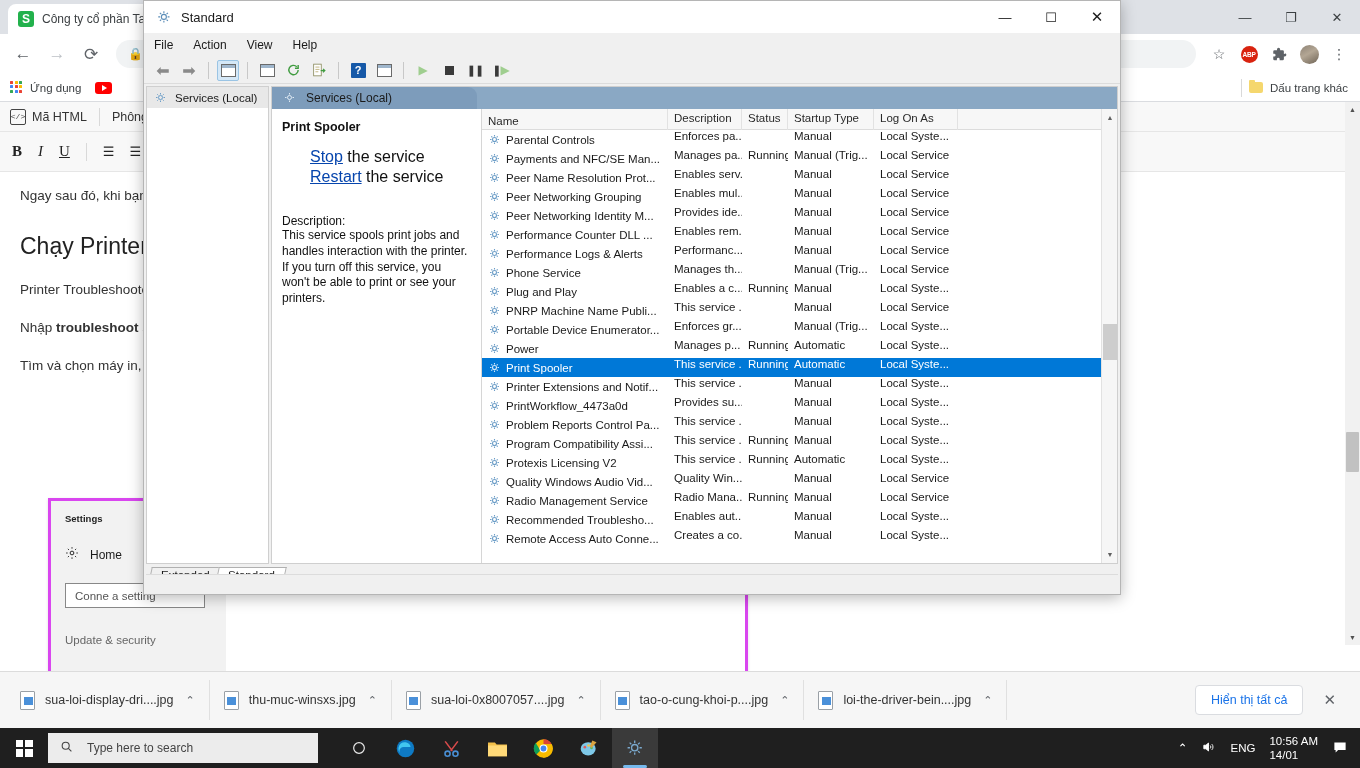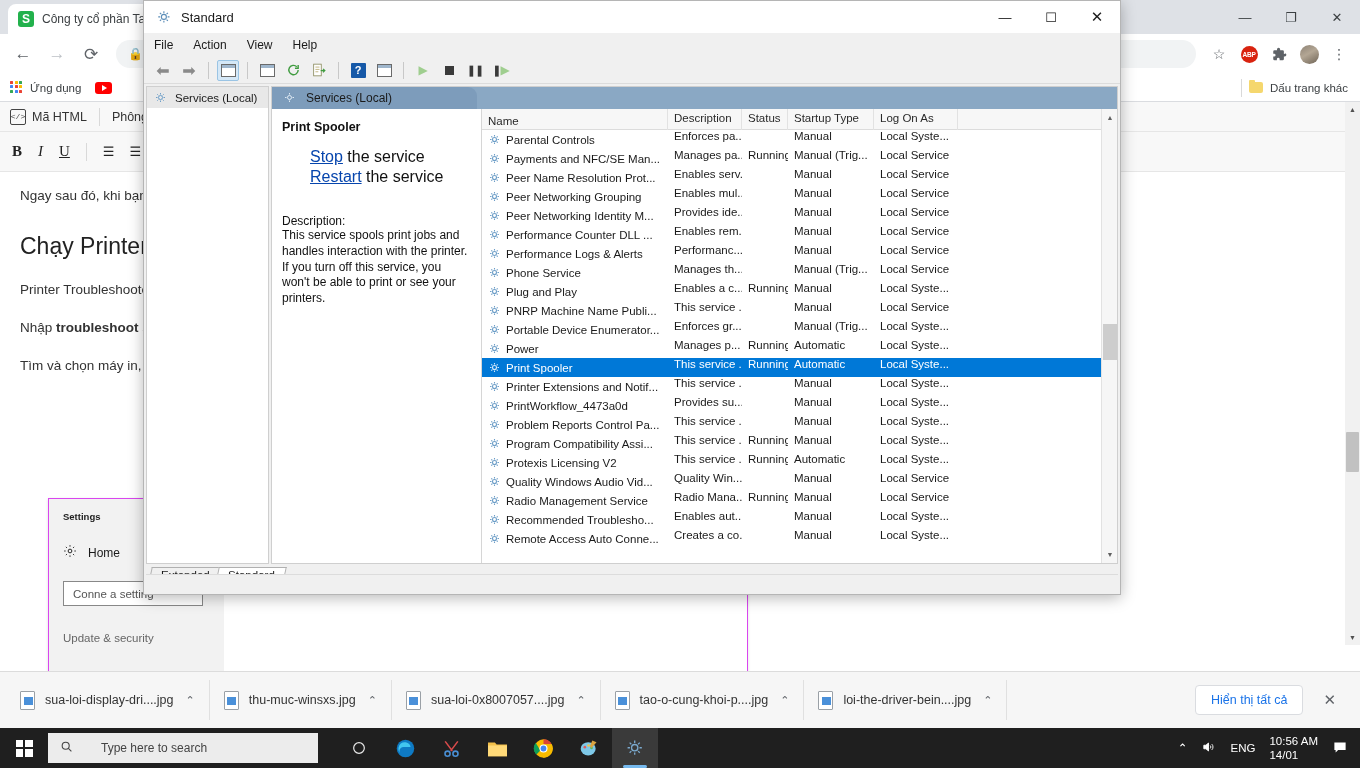--- a/index.html
+++ b/index.html
@@ -106,21 +106,21 @@
   .list-ico { font-size: 13px; letter-spacing: -1px; }
   .editor-body { position: absolute; left: 0; top: 70px; width: 1345px; bottom: 0; padding: 16px 20px; }
   .body-line { font-size: 13.5px; color: #333; margin-bottom: 30px; white-space: nowrap; }
   .body-h2 { font-size: 23px; color: #222; margin: 18px 0 22px 0; white-space: nowrap; font-weight: normal; }
   .body-p { font-size: 13.5px; color: #333; margin-bottom: 23px; white-space: nowrap; }
   .body-p b { font-weight: bold; }
 
   
   .shot {
     position: absolute; left: 48px; top: 396px; width: 700px; height: 245px;
-    background: #ec4899; border: 1px solid #d946ef; box-shadow: 0 1px 3px rgba(0,0,0,0.12);
+    background: #ec4899; border: 3px solid #d946ef; box-shadow: 0 1px 3px rgba(0,0,0,0.12);
     overflow: hidden;
   }
   .shot-sidebar { position: absolute; left: 0; top: 0; width: 175px; height: 245px; background: #f2f2f2; padding: 12px 0 0 14px; }
   .shot-title { font-size: 9.5px; color: #222; font-weight: bold; margin-bottom: 22px; }
   .shot-row { display: flex; align-items: center; gap: 11px; font-size: 12px; color: #1a1a1a; margin-bottom: 20px; }
   .shot-search {
     width: 140px; height: 25px; border: 1px solid #888; background: #fff;
     display: flex; align-items: center; padding-left: 9px; font-size: 11.5px; color: #555;
     margin-bottom: 26px;
   }
@@ -177,21 +177,21 @@
   }
   .shelf-close { color: #5f6368; font-size: 15px; padding: 4px 8px; }
 
   
   .taskbar { position: absolute; left: 0; top: 728px; width: 1360px; height: 40px; background: #1f1f1f; display: flex; align-items: center; }
   .start-btn { width: 48px; height: 40px; display: flex; align-items: center; justify-content: center; }
   .win-logo { width: 17px; height: 17px; display: grid; grid-template-columns: 1fr 1fr; grid-template-rows: 1fr 1fr; gap: 1.6px; }
   .win-logo i { background: #fff; display: block; }
   .tb-search {
     width: 270px; height: 30px; background: #ececec; display: flex; align-items: center;
-    gap: 28px; padding: 0 12px; font-size: 12px; color: #444;
+    gap: 14px; padding: 0 12px; font-size: 12px; color: #444;
   }
   .tb-apps { display: flex; align-items: center; gap: 0px; margin-left: 18px; }
   .tb-app { width: 46px; height: 40px; display: flex; align-items: center; justify-content: center; position: relative; }
   .tb-app.active { background: rgba(255,255,255,0.12); }
   .tb-app .underline { position: absolute; bottom: 0; left: 11px; width: 24px; height: 3px; background: #76b9ed; border-radius: 2px; }
   .tray { margin-left: auto; display: flex; align-items: center; gap: 14px; padding-right: 12px; color: #fff; font-size: 11.5px; }
   .tray-clock { text-align: left; line-height: 1.25; font-size: 11.5px; }
 
   
   .svc {

